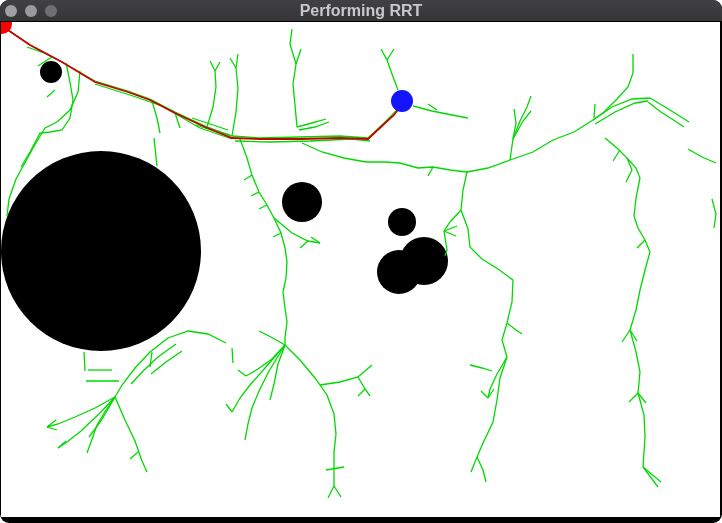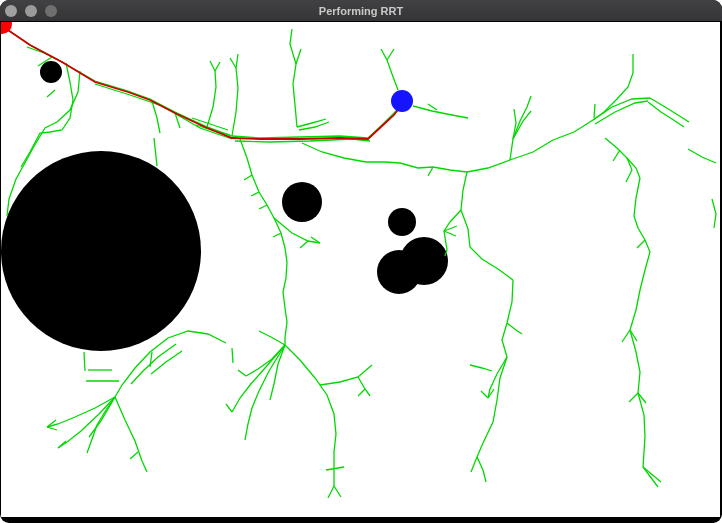--- a/index.html
+++ b/index.html
@@ -11,21 +11,21 @@
   .titlebar{
     position:absolute;left:0;top:0;width:722px;height:21px;
     background:linear-gradient(#414143,#353537);
     border-bottom:1px solid #000;
     display:flex;align-items:center;
   }
   .traffic{display:flex;gap:8px;padding-left:5px;}
   .light{width:12px;height:12px;border-radius:50%;}
   .title{
     position:absolute;left:0;right:0;text-align:center;
-    font-size:11px;font-weight:600;color:#c9c9c9;
+    font-size:16px;font-weight:600;color:#c9c9c9;
     pointer-events:none;
   }
   .canvas{
     position:absolute;left:1px;top:22px;width:719px;height:495px;
     background:#fff;overflow:hidden;
   }
   .canvas svg{display:block;}
 </style>
 </head>
 <body>

